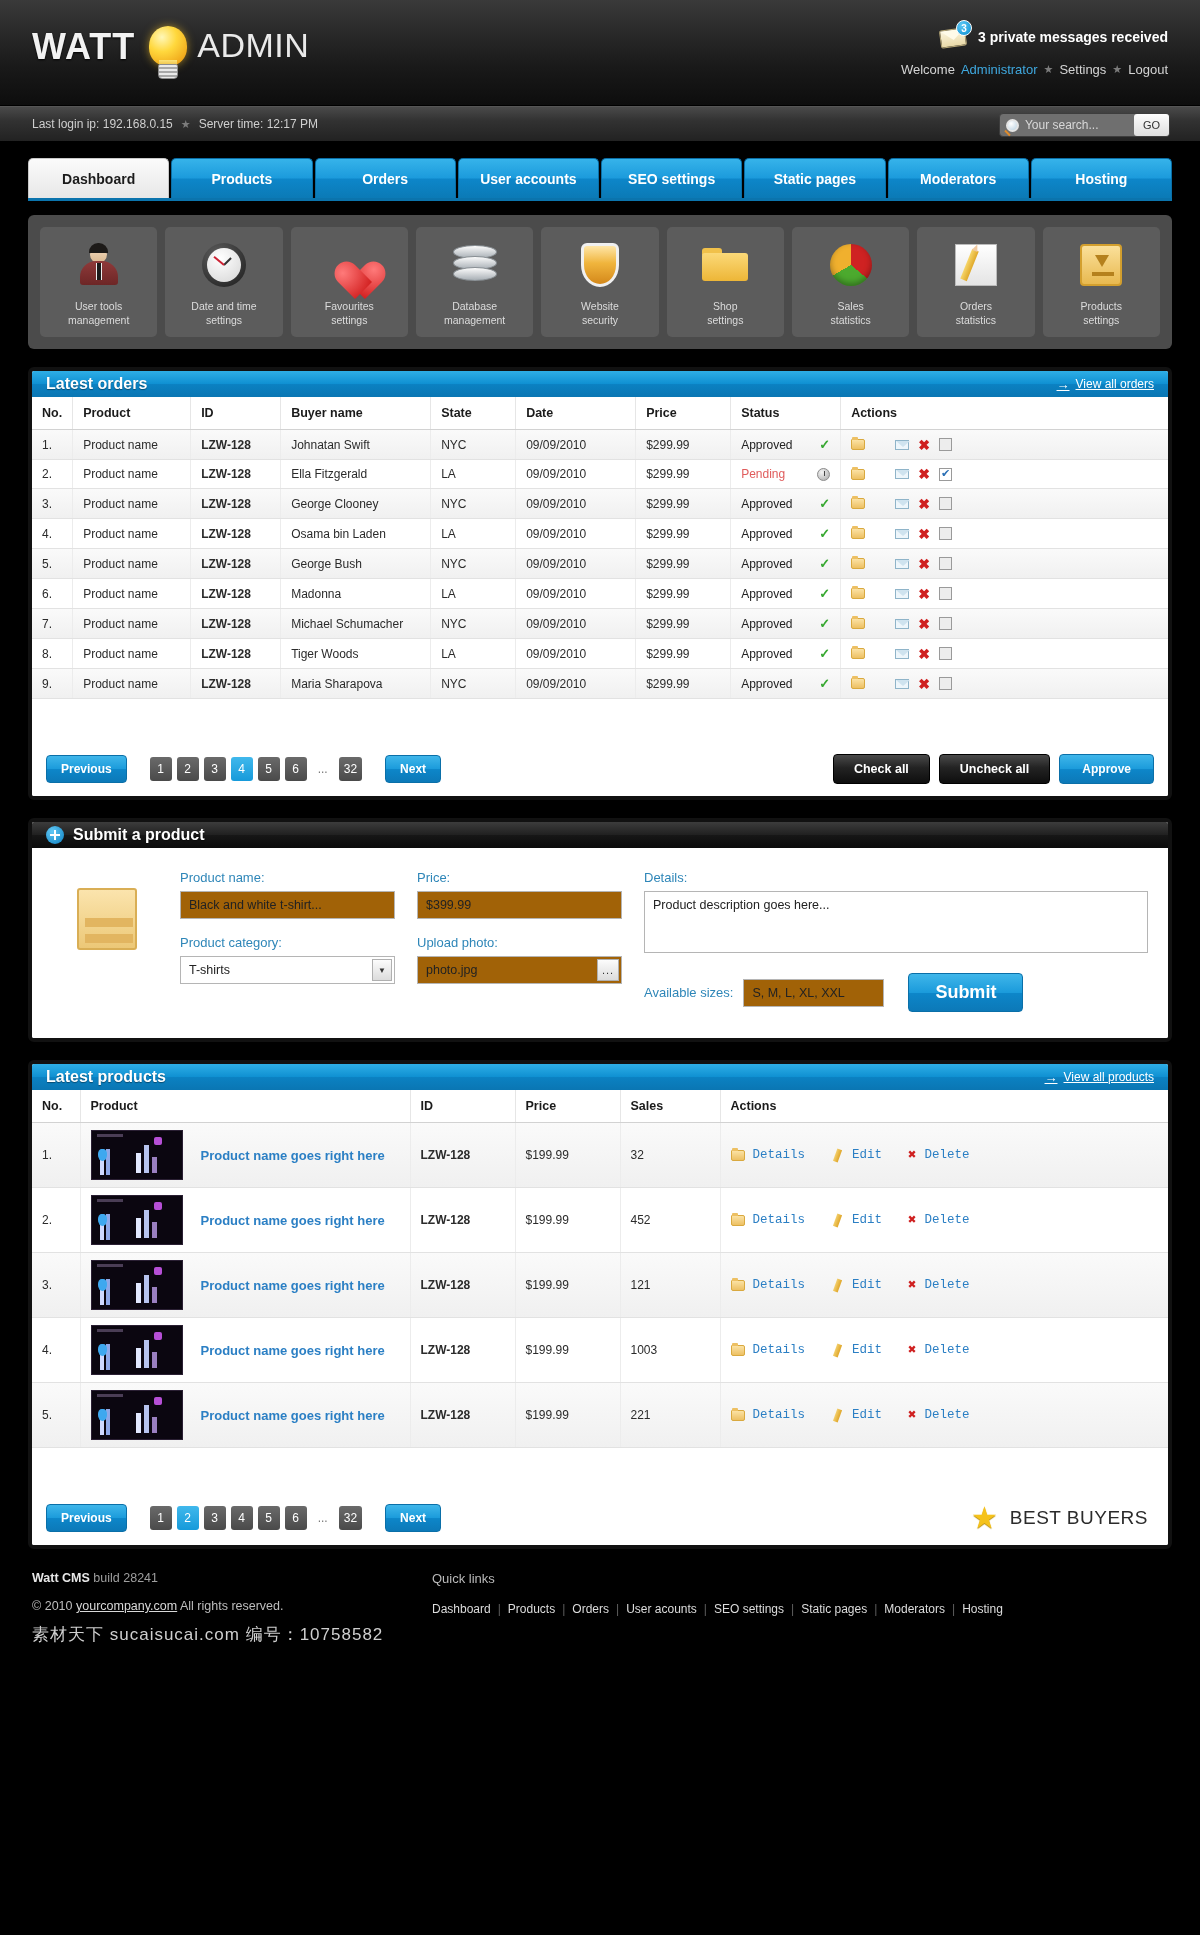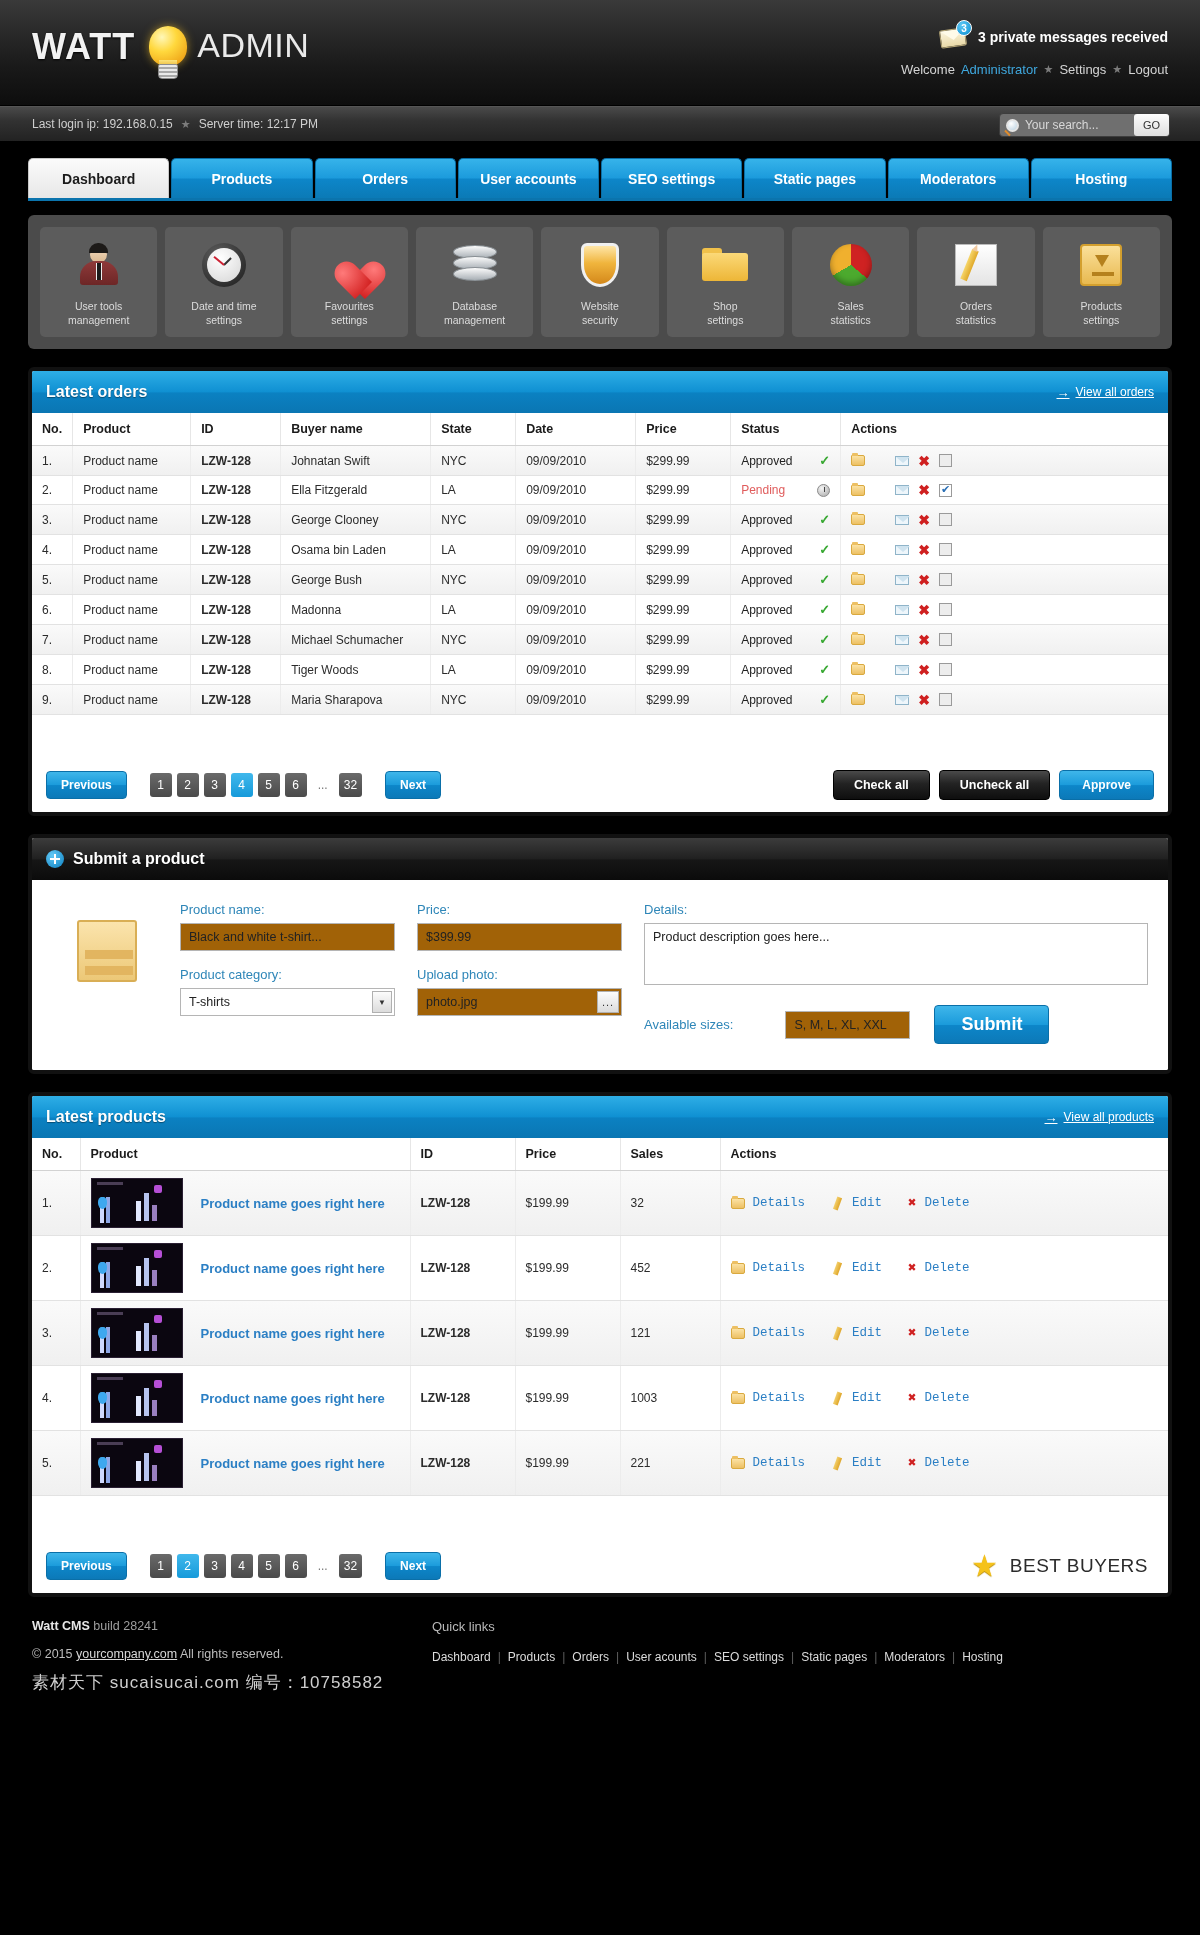--- a/index.html
+++ b/index.html
@@ -199,21 +199,21 @@
   .ic-box { width: 42px; height: 42px; border-radius: 4px;
     background: linear-gradient(180deg,#fbe09a,#e8b950); border: 2px solid #d39f2e; position: relative; }
   .ic-box .arw { position: absolute; left: 50%; top: 9px; margin-left: -6px; width: 0; height: 0;
     border-left: 7px solid transparent; border-right: 7px solid transparent; border-top: 12px solid #b5811d; }
   .ic-box .bar { position: absolute; left: 10px; bottom: 8px; width: 22px; height: 4px; background: #b5811d; }
 
   
   .panel { margin-top: 18px; border-radius: 6px; overflow: hidden; background: #fff;
     border: 4px solid #111; }
   .panel-head {
-    height: 42px; display: flex; align-items: center; justify-content: space-between;
+    height: 26px; display: flex; align-items: center; justify-content: space-between;
     padding: 0 14px; color: #fff;
   }
   .panel-head.blue { background: linear-gradient(180deg,#2eaee6 0%,#0f90d2 50%,#0b81c2 52%,#0a76b3 100%); }
   .panel-head.dark { background: linear-gradient(180deg,#3c3c3c 0%,#202020 50%,#161616 52%,#0b0b0b 100%); }
   .panel-title { font-size: 16px; font-weight: bold; text-shadow: 0 1px 1px rgba(0,0,0,.4); }
   .panel-head .view-all { font-size: 12px; color: #fff; text-decoration: underline; display: flex; align-items: center; gap: 6px; cursor: pointer; }
   .arrow-r { font-size: 13px; }
   .plus-icon {
     width: 18px; height: 18px; border-radius: 50%; margin-right: 9px;
     background: radial-gradient(circle at 35% 30%, #63c9f6, #0b7fc0);
@@ -325,21 +325,21 @@
     display: flex; align-items: center; justify-content: center;
     font-size: 11px; color: #333; cursor: pointer; letter-spacing: 1px;
   }
   .ftextarea {
     width: 100%; height: 62px; border: 1px solid #b5b5b5; padding: 6px 8px;
     font-size: 12.5px; color: #222; font-family: "Liberation Sans", sans-serif;
     resize: none; outline: none;
   }
   .sizes-row { display: flex; align-items: center; gap: 10px; }
   .sizes-label { color: #2e86b8; font-size: 13px; white-space: nowrap; }
-  .sizes-input { width: 125px; margin-left: 42px; }
+  .sizes-input { width: 141px; }
   .btn-submit {
     background: linear-gradient(180deg,#3fb6ea 0%,#1b9bdb 50%,#0d86c9 52%,#0c79b8 100%);
     color: #fff; font-size: 18px; font-weight: bold; border: 1px solid #0a6fa8;
     border-radius: 4px; padding: 8px 26px; cursor: pointer; margin-left: 14px;
     font-family: "Liberation Sans", sans-serif;
   }
 
   
   .prod-thumb {
     width: 92px; height: 50px; background: #0b0610; border: 1px solid #2a1f33;
@@ -1071,21 +1071,21 @@
   </div>
 </div>
 
 <div class="footer">
   <div class="foot-left">
     <div class="foot-brand">
       <b>Watt CMS</b>
       <span>build 28241</span>
     </div>
     <div class="foot-copy">
-      <span>© 2015</span>
+      <span>© 2010</span>
       <a href="#">yourcompany.com</a>
       <span>All rights reserved.</span>
     </div>
     <div class="watermark">素材天下 sucaisucai.com 编号：10758582</div>
   </div>
   <div>
     <div class="foot-quick-title">Quick links</div>
     <div class="foot-links" id="quick-links">
         <a href="#">Dashboard</a>
         <span class="sep">|</span>

